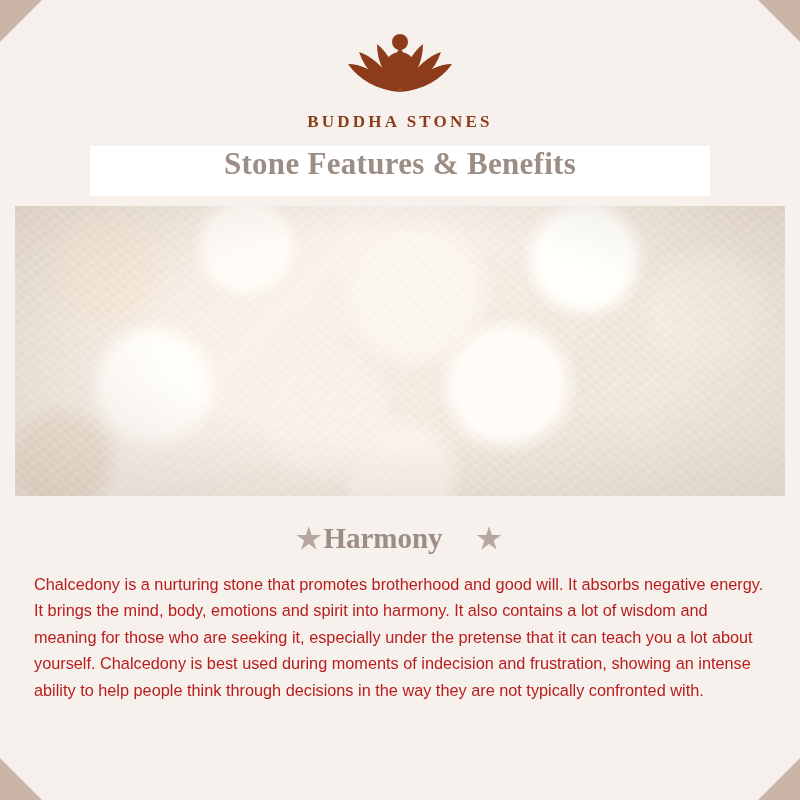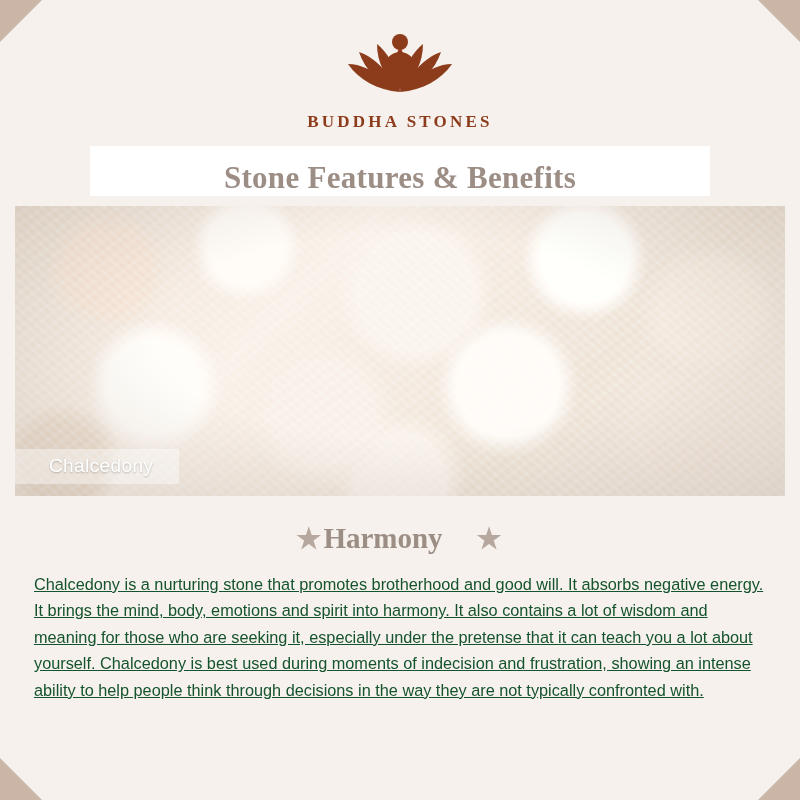--- a/index.html
+++ b/index.html
@@ -70,21 +70,21 @@
     font-family: "Liberation Serif", serif;
     font-weight: 700;
   }
 
   
   .title-band {
     margin-top: 14px;
     height: 50px;
     background: #ffffff;
     display: flex;
-    align-items: flex-end;
+    align-items: flex-start;
     justify-content: center;
     width: 620px;
     margin-left: auto;
     margin-right: auto;
   }
   .title-text {
     font-family: "Liberation Serif", serif;
     font-weight: 700;
     font-size: 31px;
     color: #9c8d85;
@@ -166,23 +166,22 @@
     font-size: 28px;
     margin-right: 2px;
     line-height: 1;
   }
 
   
   .body-copy {
     margin: 16px 34px 0 34px;
     font-size: 16.3px;
     line-height: 1.62;
-    color: #14532d;
+    color: #b91c1c;
     text-align: left;
-    text-decoration: underline;
   }
 </style>
 </head>
 <body>
 
 <div class="page">
 
   <div class="corner corner-tl"></div>
   <div class="corner corner-tr"></div>
   <div class="corner corner-bl"></div>
@@ -215,21 +214,20 @@
     </div>
 
     <div class="title-band">
       <div class="title-text">Stone Features &amp; Benefits</div>
     </div>
 
     <div class="photo-wrap">
       <div class="photo"></div>
       <div class="photo-grain"></div>
       <div class="photo-shadow"></div>
-      <div class="caption-tag">Chalcedony</div>
     </div>
 
     <div class="benefits">
       <div class="benefit">
         <span class="star">★</span>
         <span>Harmony</span>
       </div>
       <div class="benefit">
         <span class="star">★</span>
       </div>

